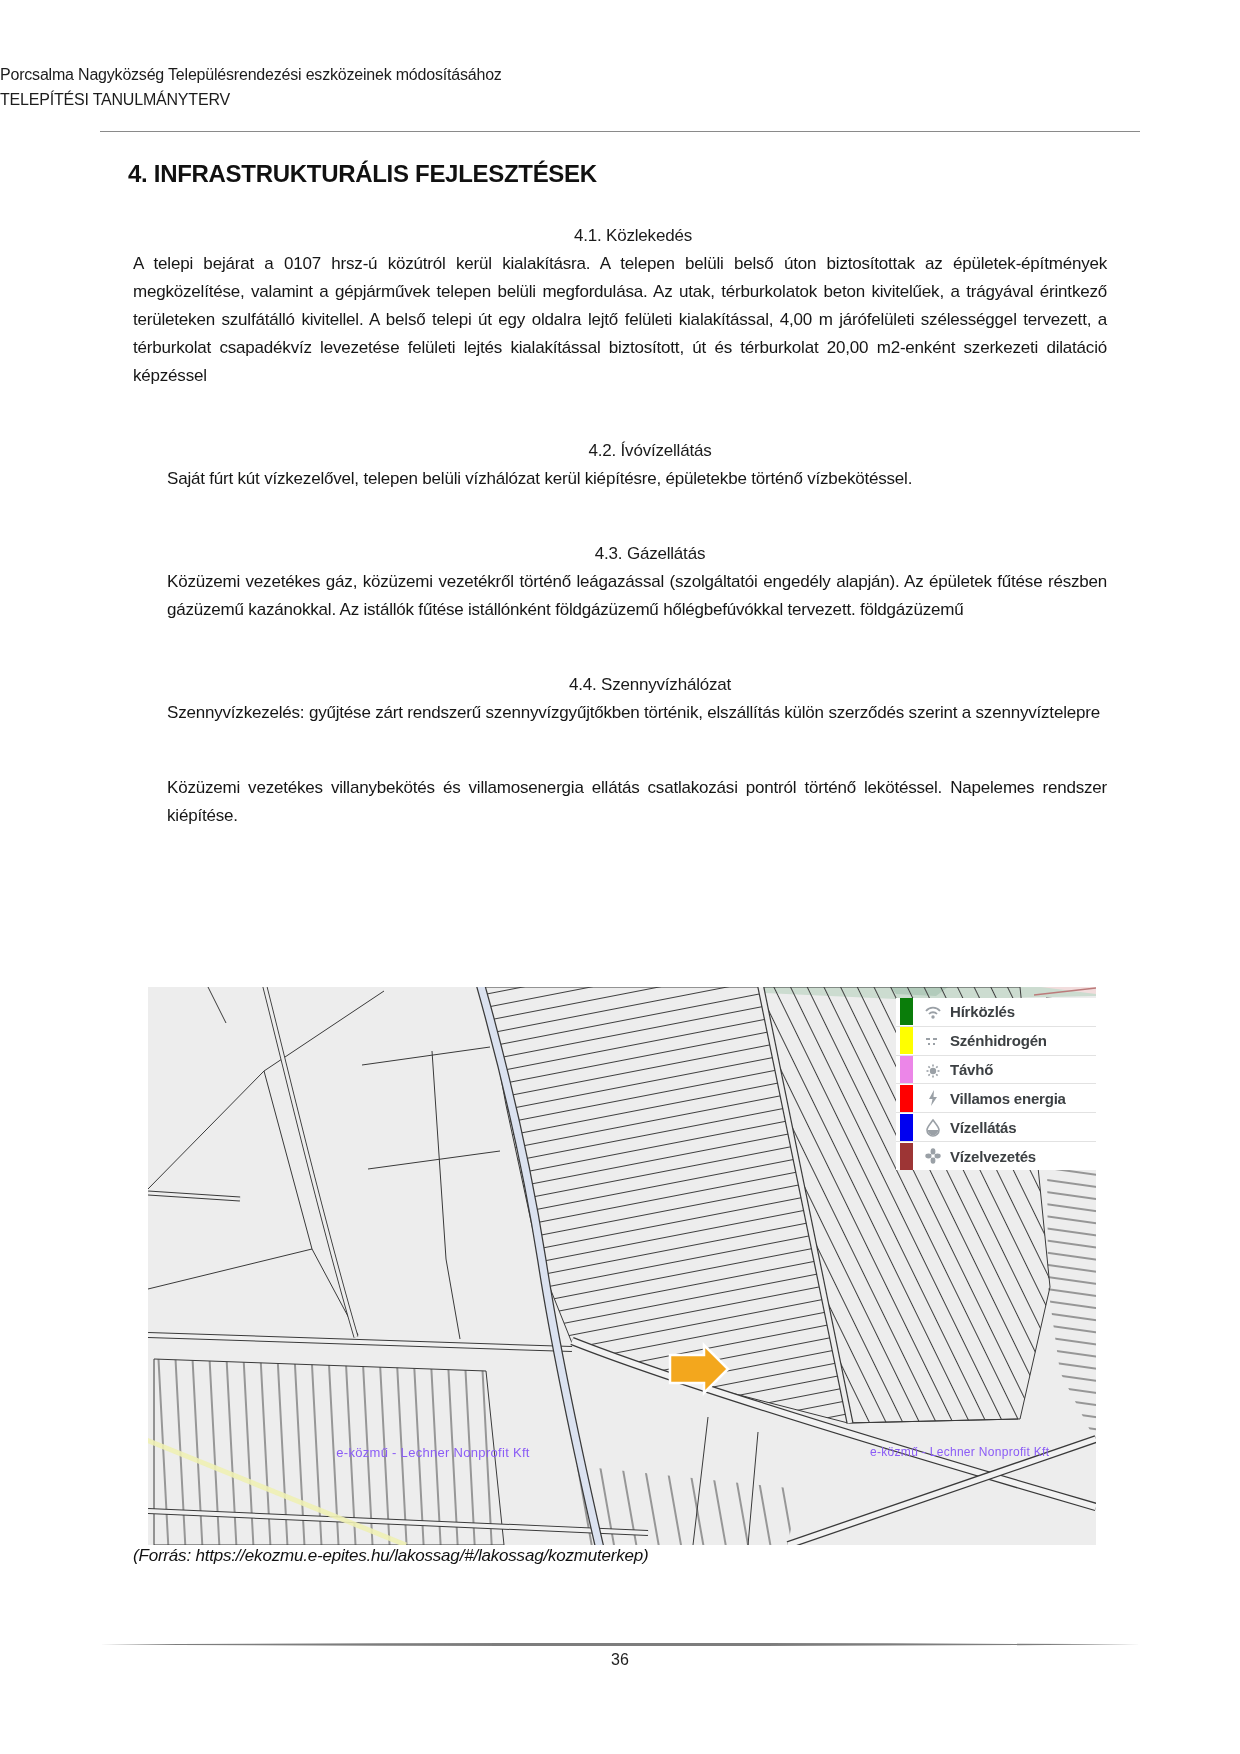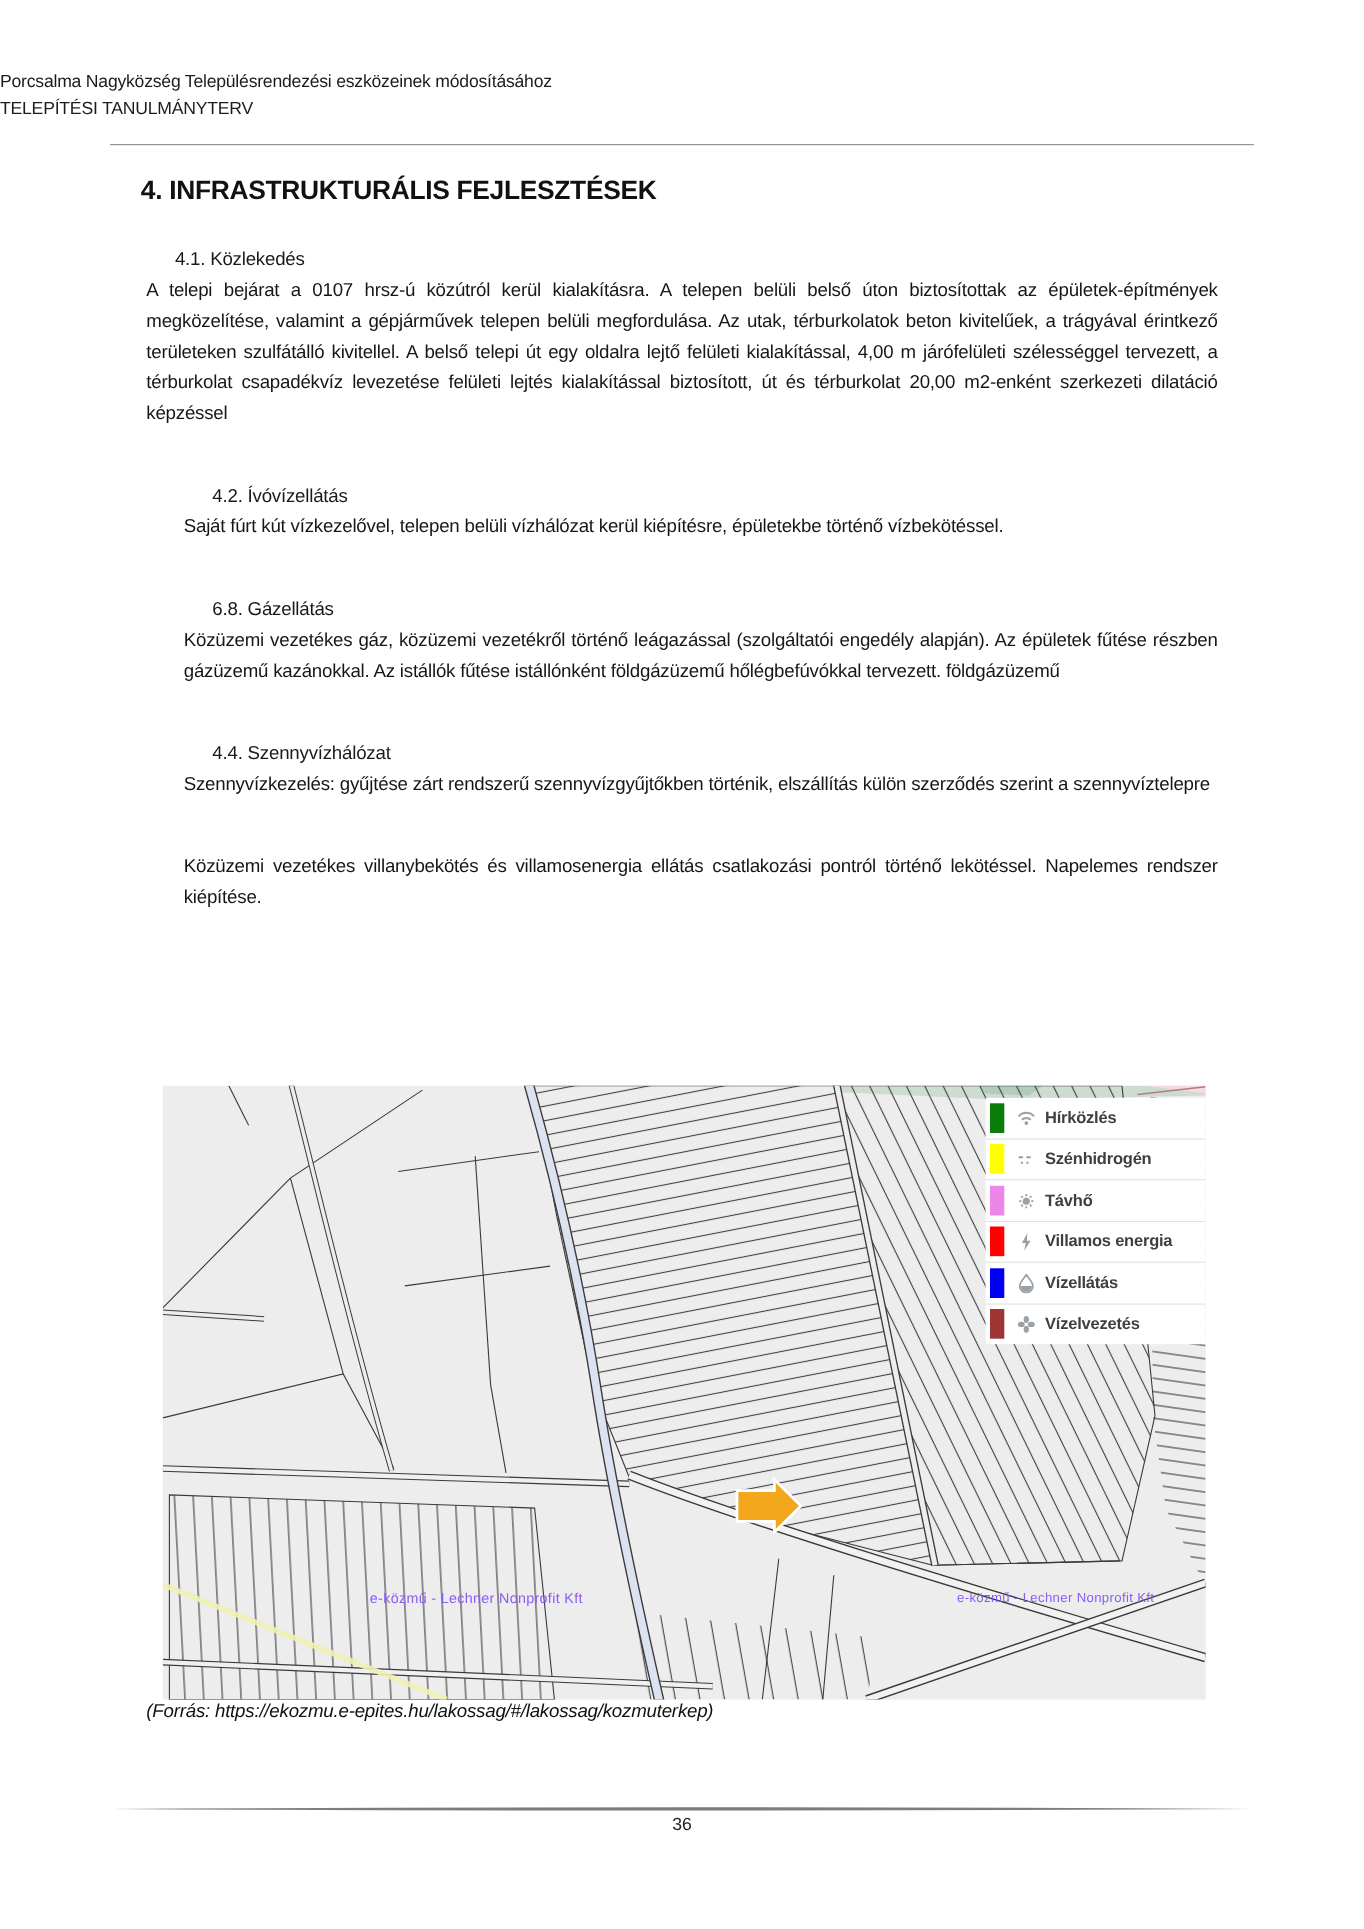--- a/index.html
+++ b/index.html
@@ -6,31 +6,31 @@
   .page{
     position:relative;width:1240px;height:1754px;background:#ffffff;
     font-family:"Liberation Sans", sans-serif;color:#1a1a1a;overflow:hidden;
   }
   
   .hdr{position:absolute;top:62px;left:0;width:100%;text-align:left;line-height:25px;font-size:16px;color:#1c1c1c;letter-spacing:-0.2px;}
   .hdr-rule{position:absolute;top:131px;left:100px;width:1040px;height:0;border-top:1.5px solid #8a8a8a;}
   .doc-title{position:absolute;top:144px;left:128px;font-size:24px;font-weight:bold;letter-spacing:-0.3px;color:#111;}
   
   .content{position:absolute;top:222px;left:133px;width:974px;}
-  .sec h2{margin:0;padding-left:26px;font-size:17px;font-weight:normal;line-height:28px;letter-spacing:-0.2px;}
+  .sec h2{margin:0;padding-left:26px;font-size:17px;font-weight:normal;line-height:28px;letter-spacing:-0.2px;text-align:center;}
   .sec p{margin:0;font-size:17px;line-height:28px;text-align:justify;text-align-last:left;letter-spacing:-0.2px;color:#161616;}
   .sec + .sec{margin-top:47px;margin-left:34px;}
   
   .map{position:absolute;top:987px;left:148px;width:948px;height:558px;background:#ededed;}
   .map svg.base{position:absolute;top:0;left:0;}
   .wm{position:absolute;color:#8b5cf6;font-size:13px;letter-spacing:0.3px;white-space:nowrap;}
   .wm.left{left:150px;top:458px;width:270px;text-align:center;}
   .wm.right{left:722px;top:458px;width:226px;text-align:left;font-size:12px;}
   
-  .legend{position:absolute;top:11px;left:748px;width:200px;height:224px;background:#ffffff;display:flex;flex-direction:column;}
+  .legend{position:absolute;top:11px;left:748px;width:200px;height:172px;background:#ffffff;display:flex;flex-direction:column;}
   .legend .row{flex:1;display:flex;align-items:center;padding-left:4px;}
   .legend .row + .row{border-top:1px solid #e2e2e2;}
   .legend .chip{width:13px;height:27px;margin-right:9px;flex:none;}
   .legend .ico{width:22px;height:20px;margin-right:6px;flex:none;display:flex;align-items:center;justify-content:center;}
   .legend .lbl{font-size:15px;font-weight:600;color:#3c4043;letter-spacing:-0.2px;white-space:nowrap;}
   
   .caption{position:absolute;top:1546px;left:133px;width:974px;font-style:italic;font-size:17px;color:#111;letter-spacing:-0.2px;}
   
   .foot-rule{position:absolute;top:1642px;left:100px;width:1040px;height:5px;}
   .page-num{position:absolute;top:1651px;left:0;width:100%;text-align:center;font-size:16px;color:#222;}
@@ -51,21 +51,21 @@
   <div class="content">
     <div class="sec">
       <h2>4.1. Közlekedés</h2>
       <p>A telepi bejárat a 0107 hrsz-ú közútról kerül kialakításra. A telepen belüli belső úton biztosítottak az épületek-építmények megközelítése, valamint a gépjárművek telepen belüli megfordulása. Az utak, térburkolatok beton kivitelűek, a trágyával érintkező területeken szulfátálló kivitellel. A belső telepi út egy oldalra lejtő felületi kialakítással, 4,00 m járófelületi szélességgel tervezett, a térburkolat csapadékvíz levezetése felületi lejtés kialakítással biztosított, út és térburkolat 20,00 m2-enként szerkezeti dilatáció képzéssel</p>
     </div>
     <div class="sec">
       <h2>4.2. Ívóvízellátás</h2>
       <p>Saját fúrt kút vízkezelővel, telepen belüli vízhálózat kerül kiépítésre, épületekbe történő vízbekötéssel.</p>
     </div>
     <div class="sec">
-      <h2>6.8. Gázellátás</h2>
+      <h2>4.3. Gázellátás</h2>
       <p>Közüzemi vezetékes gáz, közüzemi vezetékről történő leágazással (szolgáltatói engedély alapján). Az épületek fűtése részben gázüzemű kazánokkal. Az istállók fűtése istállónként földgázüzemű hőlégbefúvókkal tervezett. földgázüzemű</p>
     </div>
     <div class="sec">
       <h2>4.4. Szennyvízhálózat</h2>
       <p>Szennyvízkezelés: gyűjtése zárt rendszerű szennyvízgyűjtőkben történik, elszállítás külön szerződés szerint a szennyvíztelepre</p>
     </div>
     <div class="sec">
       <p>Közüzemi vezetékes villanybekötés és villamosenergia ellátás csatlakozási pontról történő lekötéssel. Napelemes rendszer kiépítése.</p>
     </div>
   </div>

